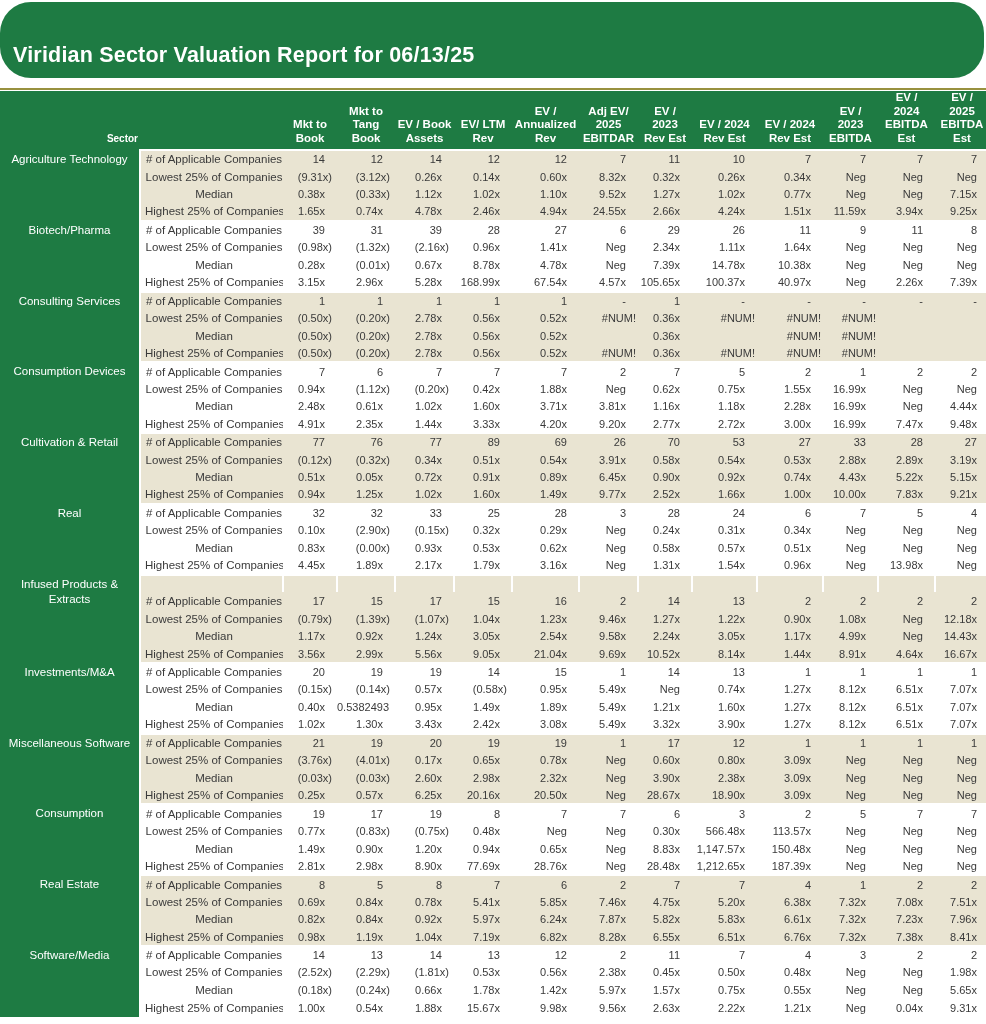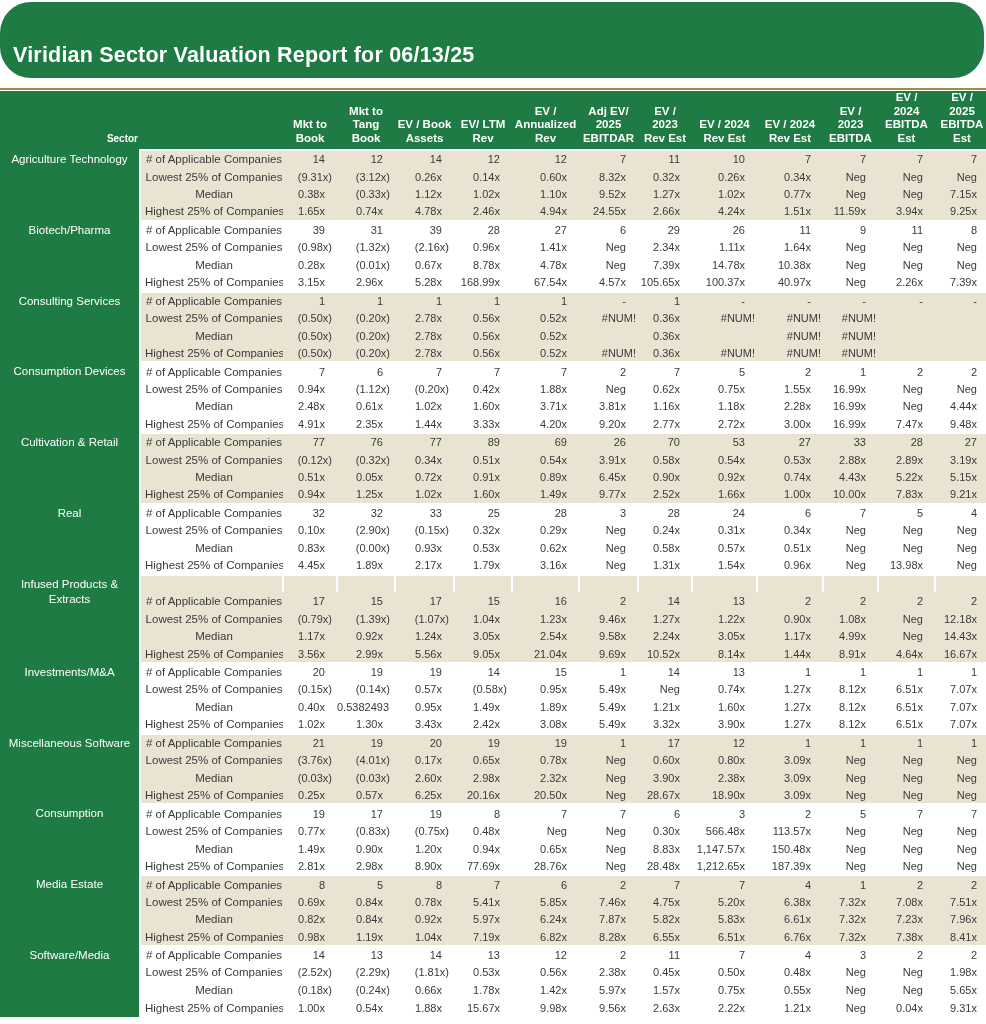--- a/index.html
+++ b/index.html
@@ -713,21 +713,21 @@
         <td class="val">28.76x</td>
         <td class="val">Neg</td>
         <td class="val">28.48x</td>
         <td class="val">1,212.65x</td>
         <td class="val">187.39x</td>
         <td class="val">Neg</td>
         <td class="val">Neg</td>
         <td class="val">Neg</td>
       </tr>
       <tr class="tan sec-top">
-        <td class="sector-cell" rowspan="4">Media Estate</td>
+        <td class="sector-cell" rowspan="4">Real Estate</td>
         <td class="metric"># of Applicable Companies</td>
         <td class="val">8</td>
         <td class="val">5</td>
         <td class="val">8</td>
         <td class="val">7</td>
         <td class="val">6</td>
         <td class="val">2</td>
         <td class="val">7</td>
         <td class="val">7</td>
         <td class="val">4</td>

